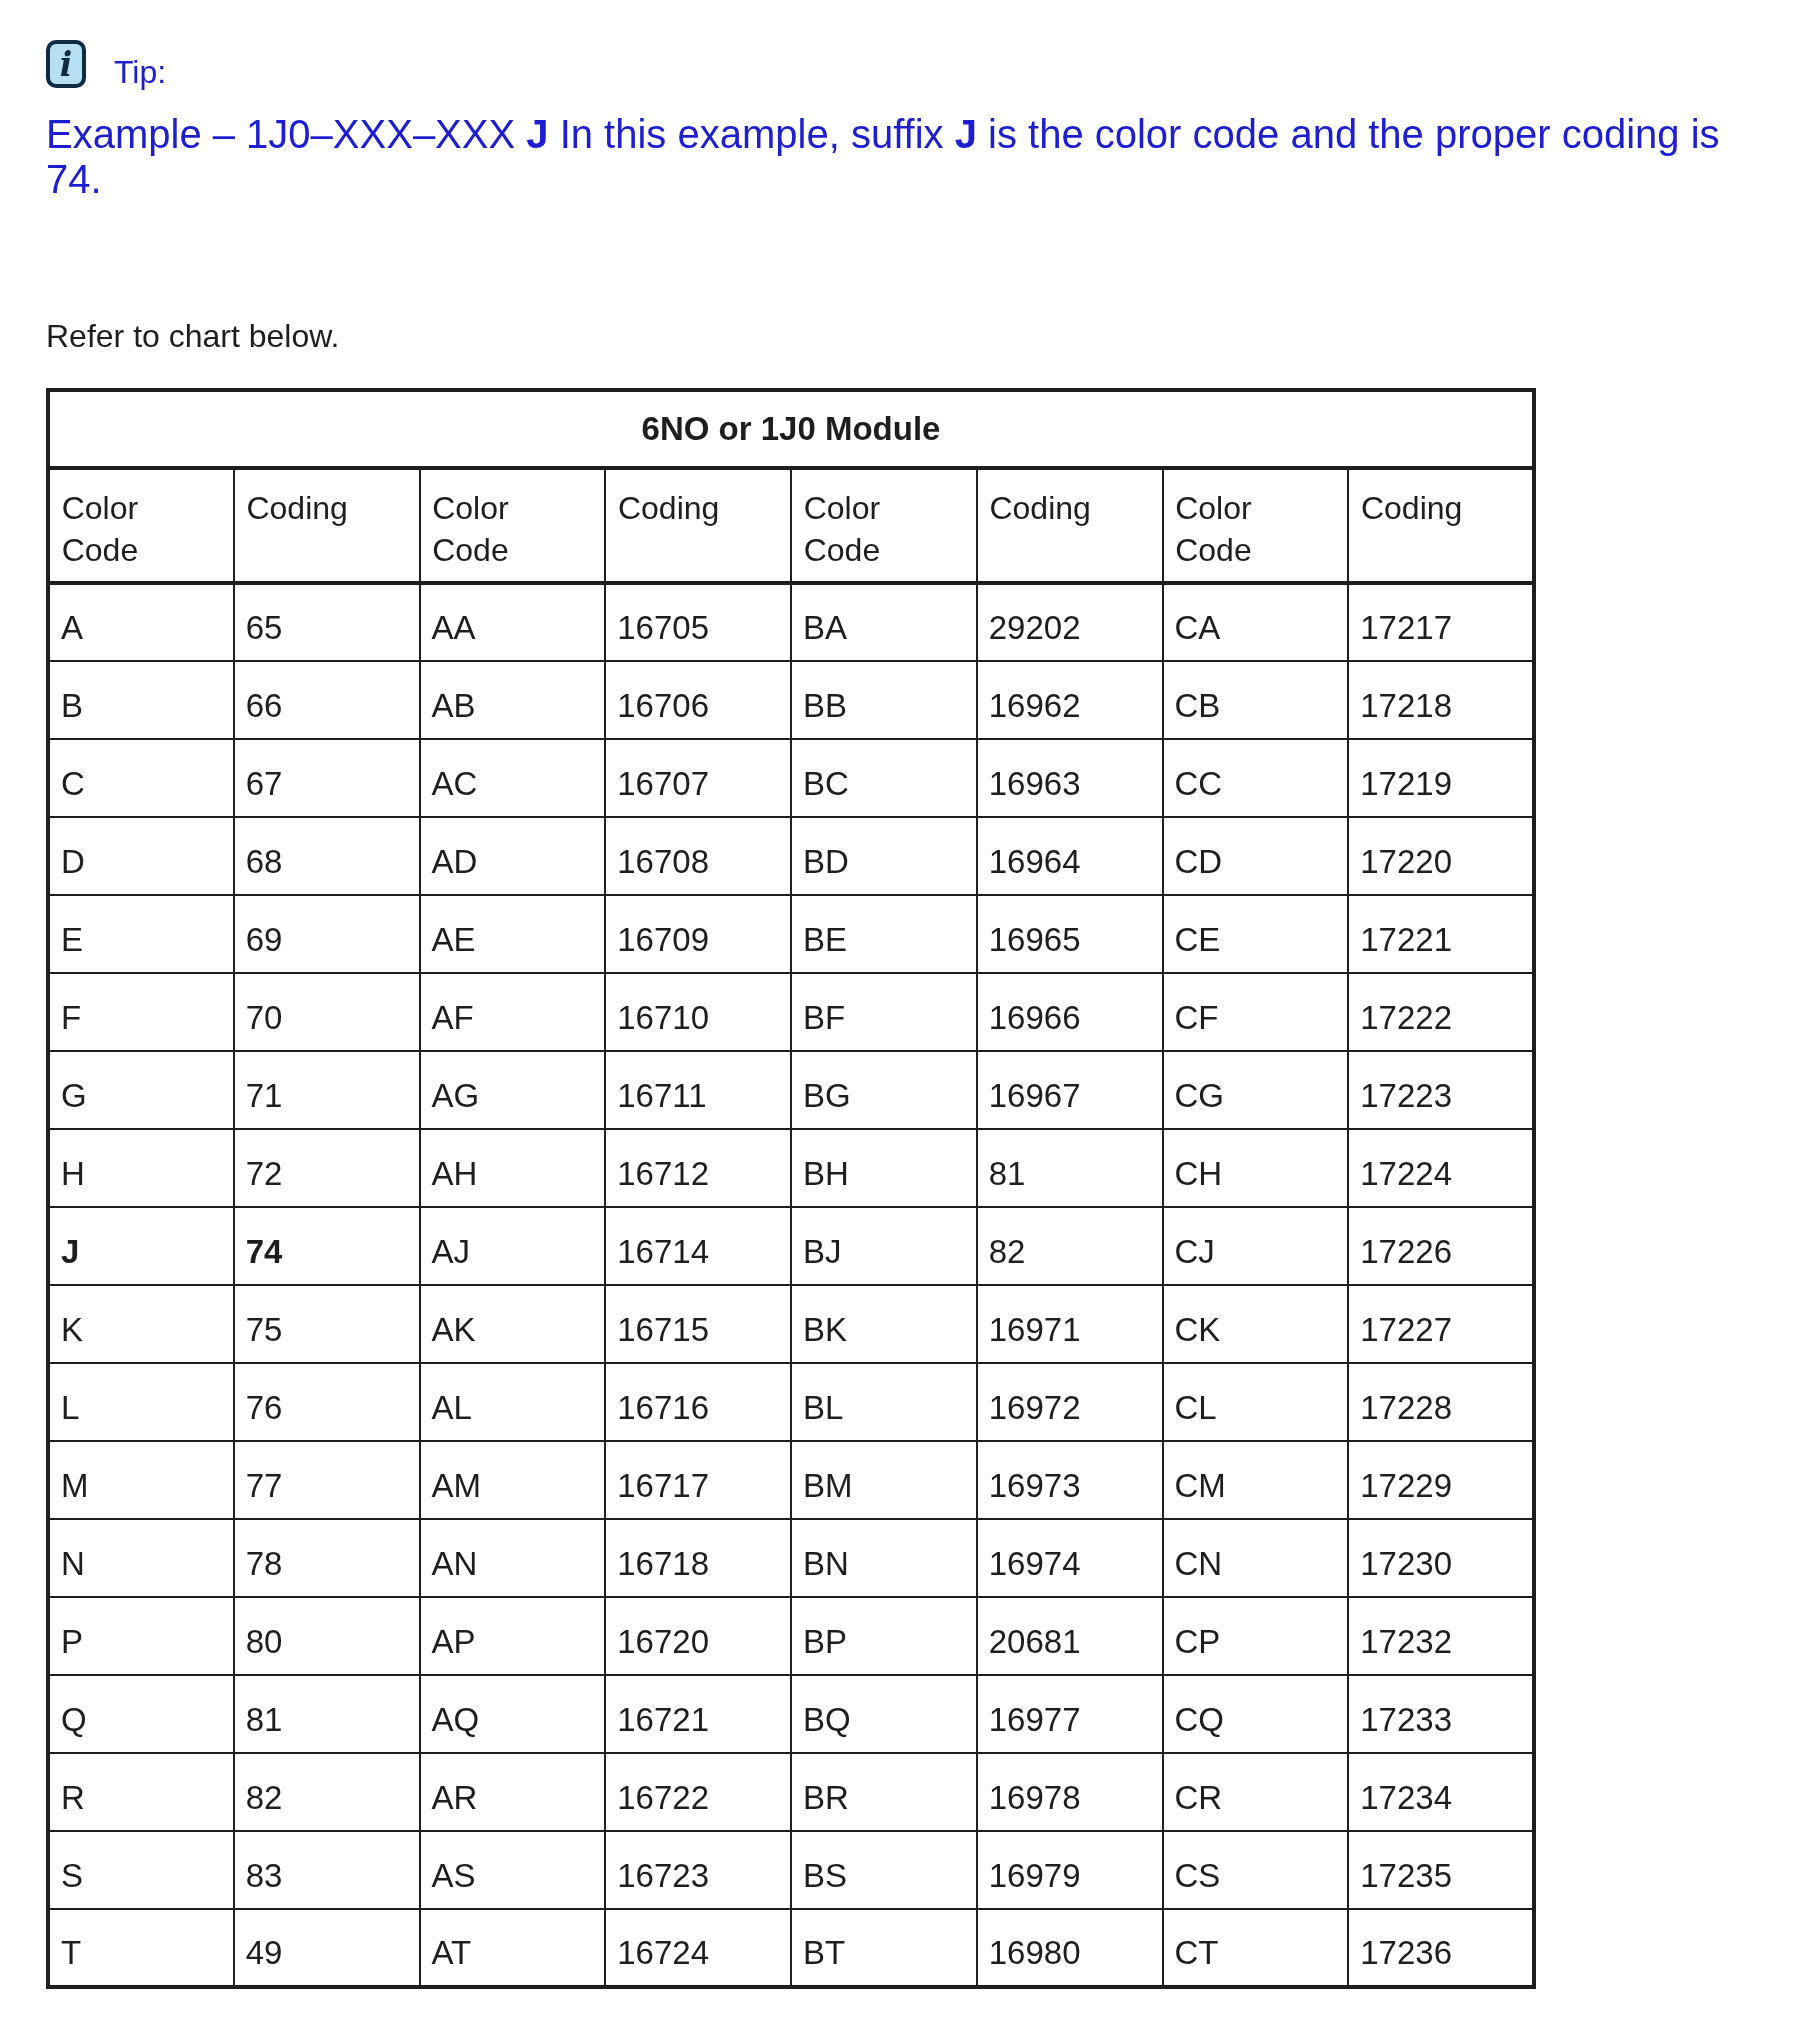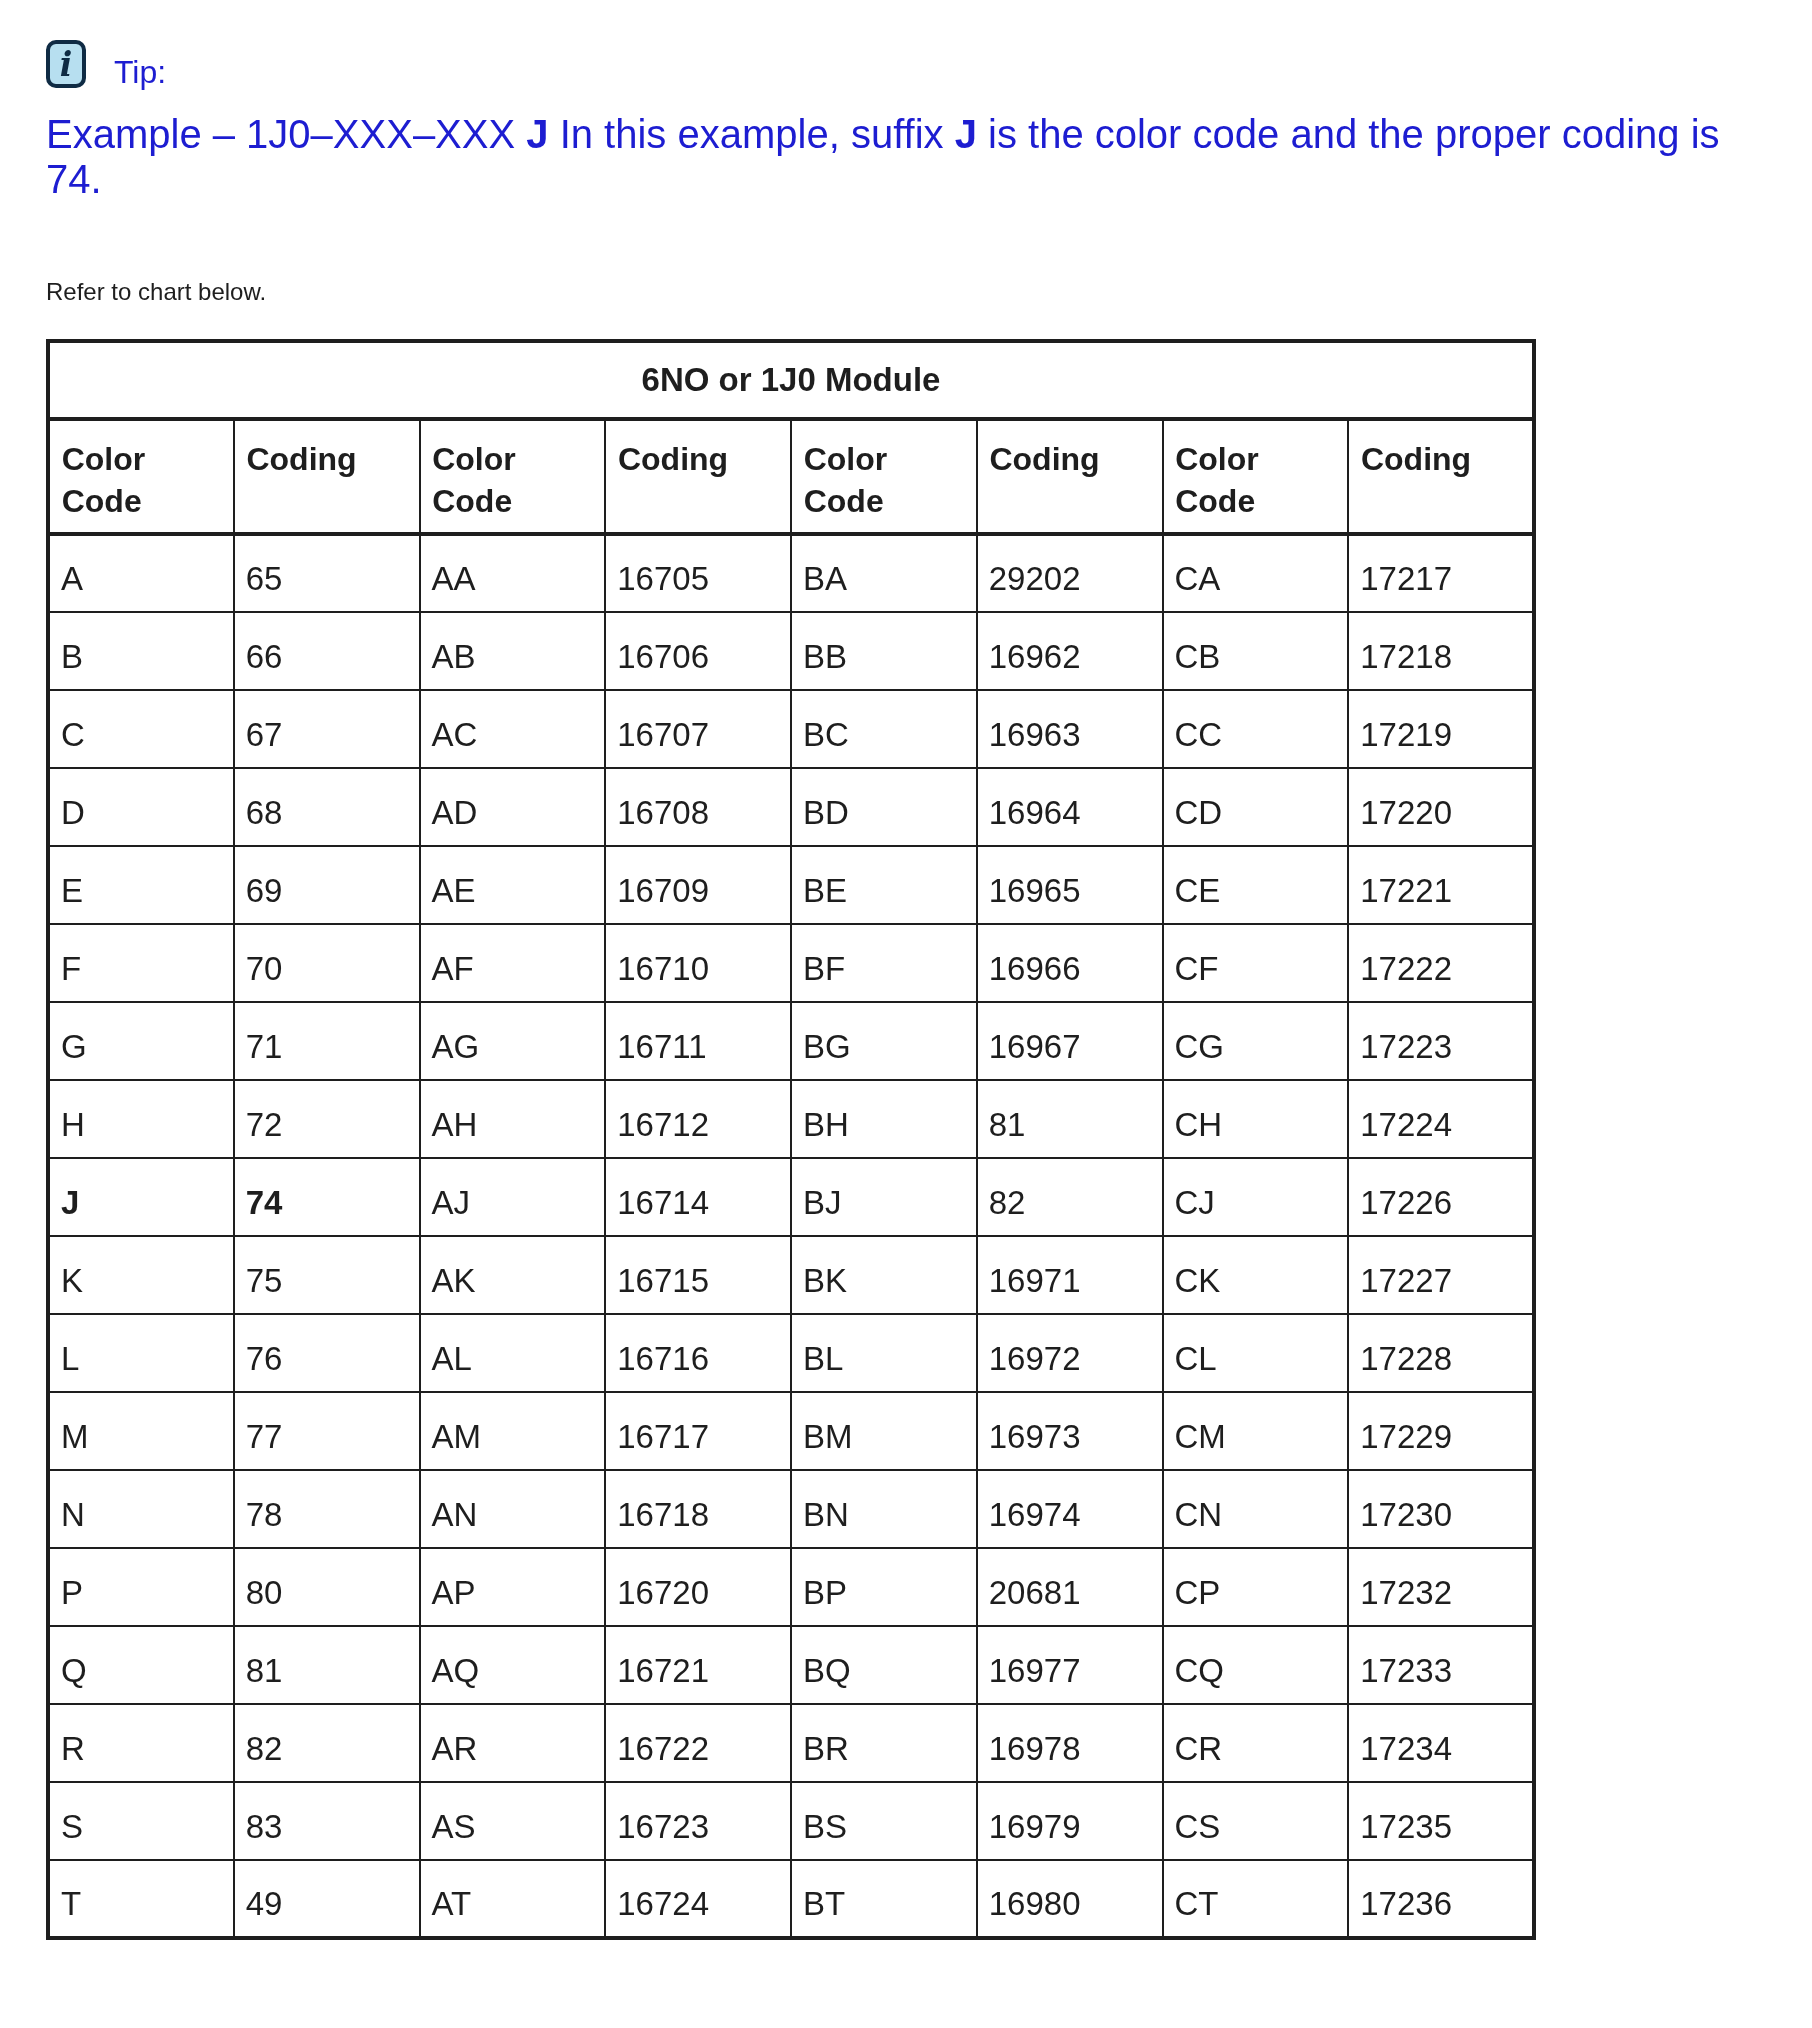--- a/index.html
+++ b/index.html
@@ -23,36 +23,36 @@
   .tip-i{
     font-family:"DejaVu Serif","Liberation Serif",serif;
     font-style:italic;font-weight:bold;font-size:33px;line-height:1;
     color:#0f2b44;transform:translateY(0.8px);
   }
   .tip-label{font-size:32px;font-weight:normal;color:#1d1dd1;margin-top:13.4px;}
 
   .example{margin:20px 0 0 0;font-size:40px;color:#1d1dd1;}
   .example b{font-weight:bold;}
 
-  .refer{margin:76px 0 0 0;font-size:24px;}
+  .refer{margin:116px 0 0 0;font-size:32px;}
 
   table.module-table{
     border-collapse:collapse;table-layout:fixed;
     width:1490px;margin-top:33px;
     border:4.2px solid #1e1e1e;
   }
   .module-table th,.module-table td{
     border:2.5px solid #1e1e1e;box-sizing:border-box;overflow:hidden;
   }
   .module-table .title{
     height:78px;font-size:33px;font-weight:bold;text-align:center;
     vertical-align:middle;border-bottom-width:4.2px;
   }
   .module-table .hdr{
-    height:115px;font-size:32px;font-weight:bold;text-align:left;
+    height:115px;font-size:32px;font-weight:normal;text-align:left;
     vertical-align:top;padding:18.4px 6.7px 0 11.7px;border-bottom-width:4.2px;
   }
   .module-table .hdr span{display:block;line-height:1.3;}
   .module-table .hdr.cc span{max-width:109px;}
   .module-table td{
     height:78px;font-size:33px;text-align:left;
     vertical-align:bottom;padding:0 5px 13.4px 11px;
     white-space:nowrap;
   }
   .module-table td.bold{font-weight:bold;}

